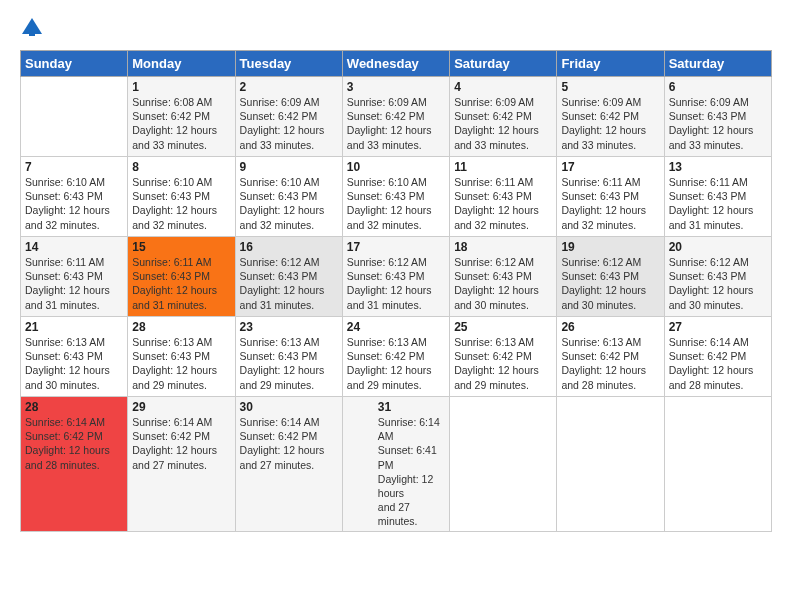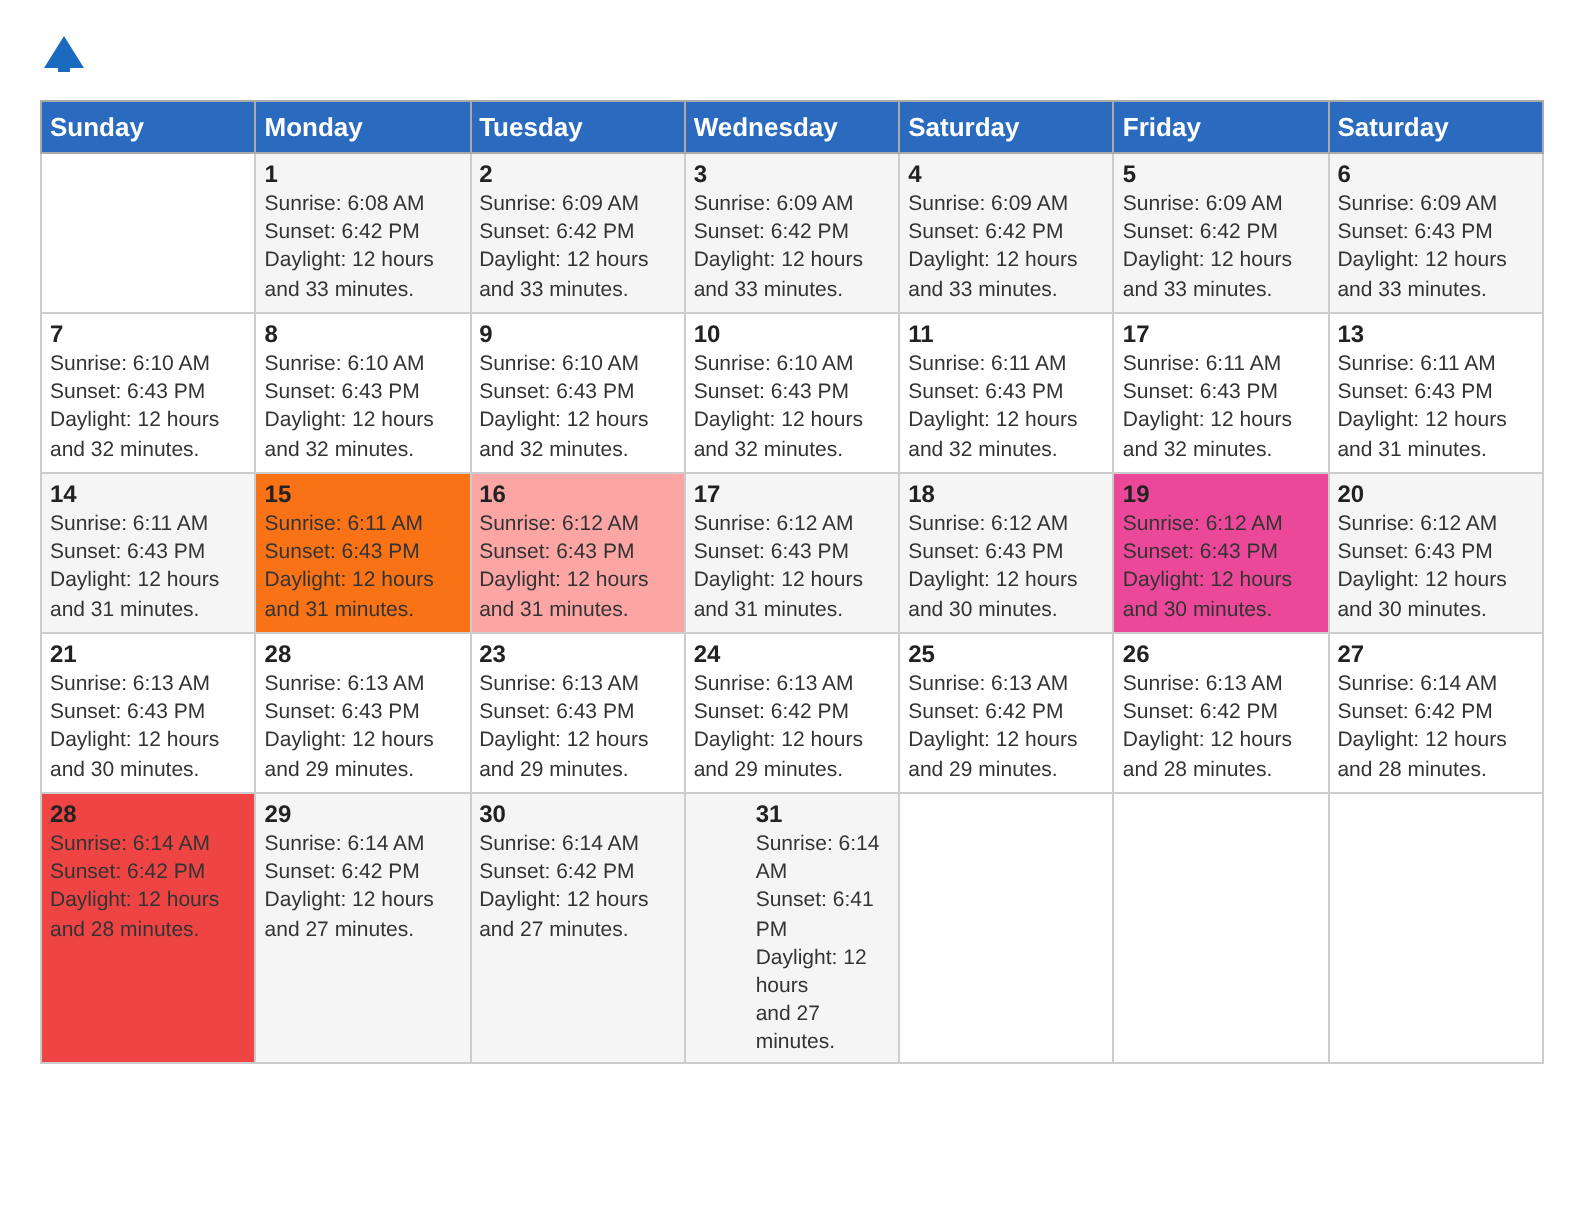--- a/index.html
+++ b/index.html
@@ -239,42 +239,42 @@
 Daylight: 12 hours
 and 31 minutes.</div>
           </td>
           <td style="background-color: #f97316;">
             <span class="day-num">15</span>
             <div class="day-info" style="white-space: pre-line;">Sunrise: 6:11 AM
 Sunset: 6:43 PM
 Daylight: 12 hours
 and 31 minutes.</div>
           </td>
-          <td style="background-color: #fca5a5;">
+          <td style="background-color: #e5e5e5;">
             <span class="day-num">16</span>
             <div class="day-info" style="white-space: pre-line;">Sunrise: 6:12 AM
 Sunset: 6:43 PM
 Daylight: 12 hours
 and 31 minutes.</div>
           </td>
           <td style="background-color: rgb(245, 245, 245);">
             <span class="day-num">17</span>
             <div class="day-info" style="white-space: pre-line;">Sunrise: 6:12 AM
 Sunset: 6:43 PM
 Daylight: 12 hours
 and 31 minutes.</div>
           </td>
           <td style="background-color: rgb(245, 245, 245);">
             <span class="day-num">18</span>
             <div class="day-info" style="white-space: pre-line;">Sunrise: 6:12 AM
 Sunset: 6:43 PM
 Daylight: 12 hours
 and 30 minutes.</div>
           </td>
-          <td style="background-color: #ec4899;">
+          <td style="background-color: #e5e5e5;">
             <span class="day-num">19</span>
             <div class="day-info" style="white-space: pre-line;">Sunrise: 6:12 AM
 Sunset: 6:43 PM
 Daylight: 12 hours
 and 30 minutes.</div>
           </td>
           <td style="background-color: rgb(245, 245, 245);">
             <span class="day-num">20</span>
             <div class="day-info" style="white-space: pre-line;">Sunrise: 6:12 AM
 Sunset: 6:43 PM

